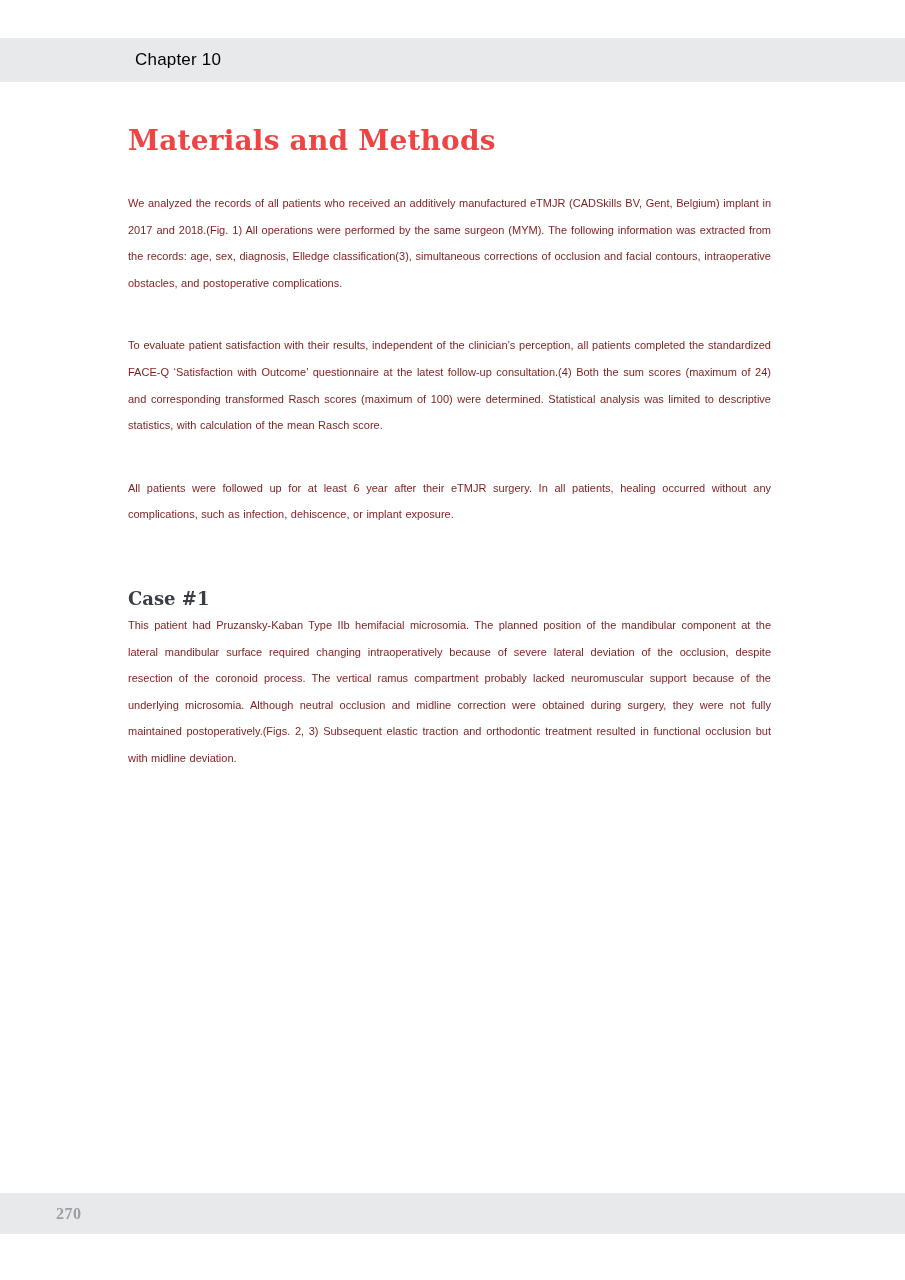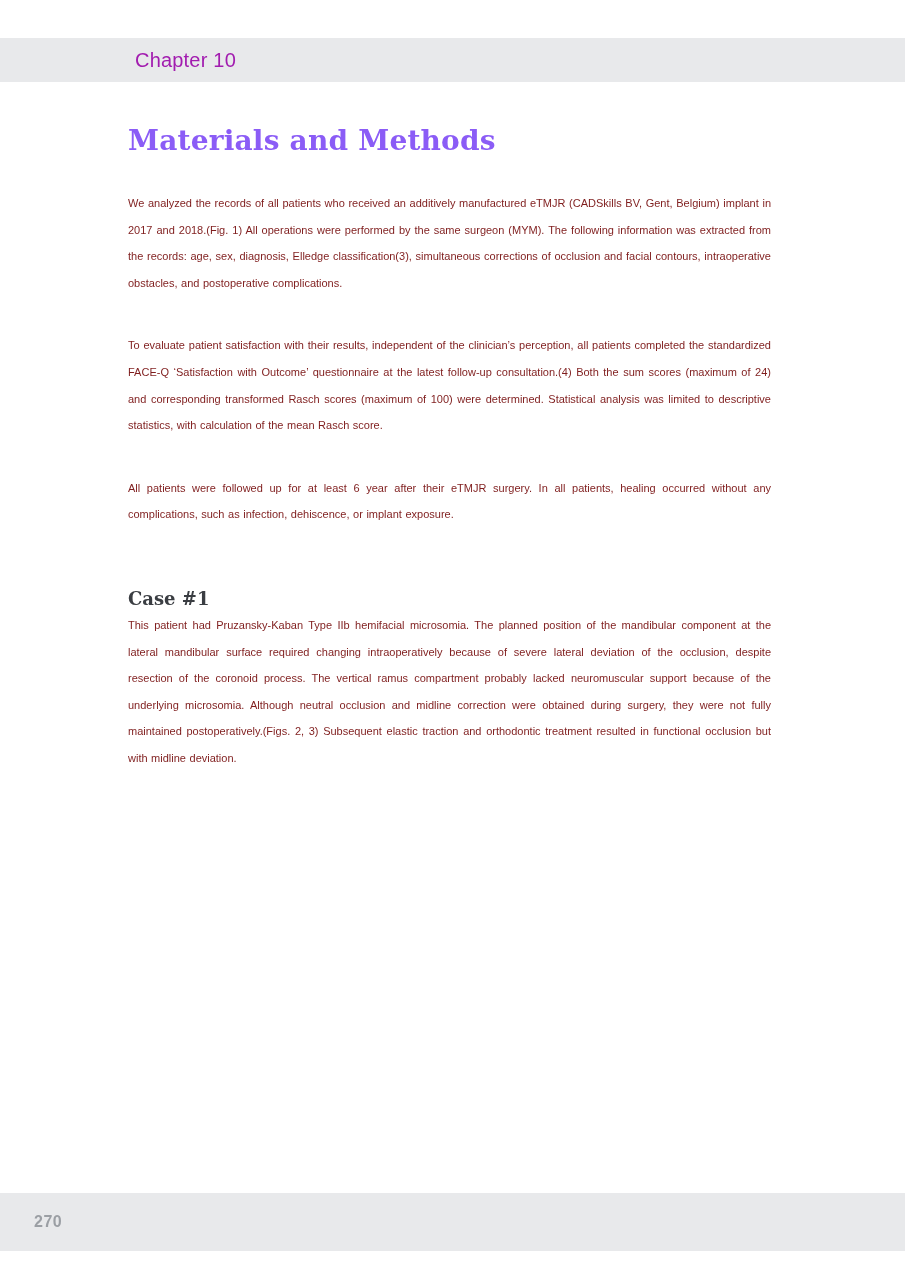--- a/index.html
+++ b/index.html
@@ -19,47 +19,48 @@
     background: #e8e9eb;
     display: flex;
     align-items: center;
   }
   .band.header-bar {
     top: 38px;
     height: 44px;
     padding-left: 135px;
   }
   .chapter-label {
-    font-size: 20px;
-    color: #a21caf;
+    font-size: 17px;
+    color: #000000;
     letter-spacing: 0.2px;
   }
   .band.footer-bar {
     top: 1193px;
-    height: 58px;
-    padding-left: 34px;
+    height: 41px;
+    padding-left: 56px;
+    font-family: Liberation Serif, serif;
   }
   .page-number {
     font-size: 16px;
     font-weight: bold;
     color: #9b9fa4;
     letter-spacing: 0.5px;
   }
   .content {
     position: absolute;
     top: 82px;
     left: 128px;
     width: 643px;
   }
   h1.section-heading {
     font-family: "DejaVu Serif", serif;
     font-weight: bold;
     font-size: 28px;
     line-height: 34px;
-    color: #8b5cf6;
+    color: #ef4444;
     margin-top: 42px;
     letter-spacing: 0.2px;
   }
   h1.section-heading.results { margin-top: 60px; }
   p.body-paragraph {
     font-size: 11px;
     line-height: 26.6px;
     color: #7f1d1d;
     text-align: justify;
     margin-top: 36px;

